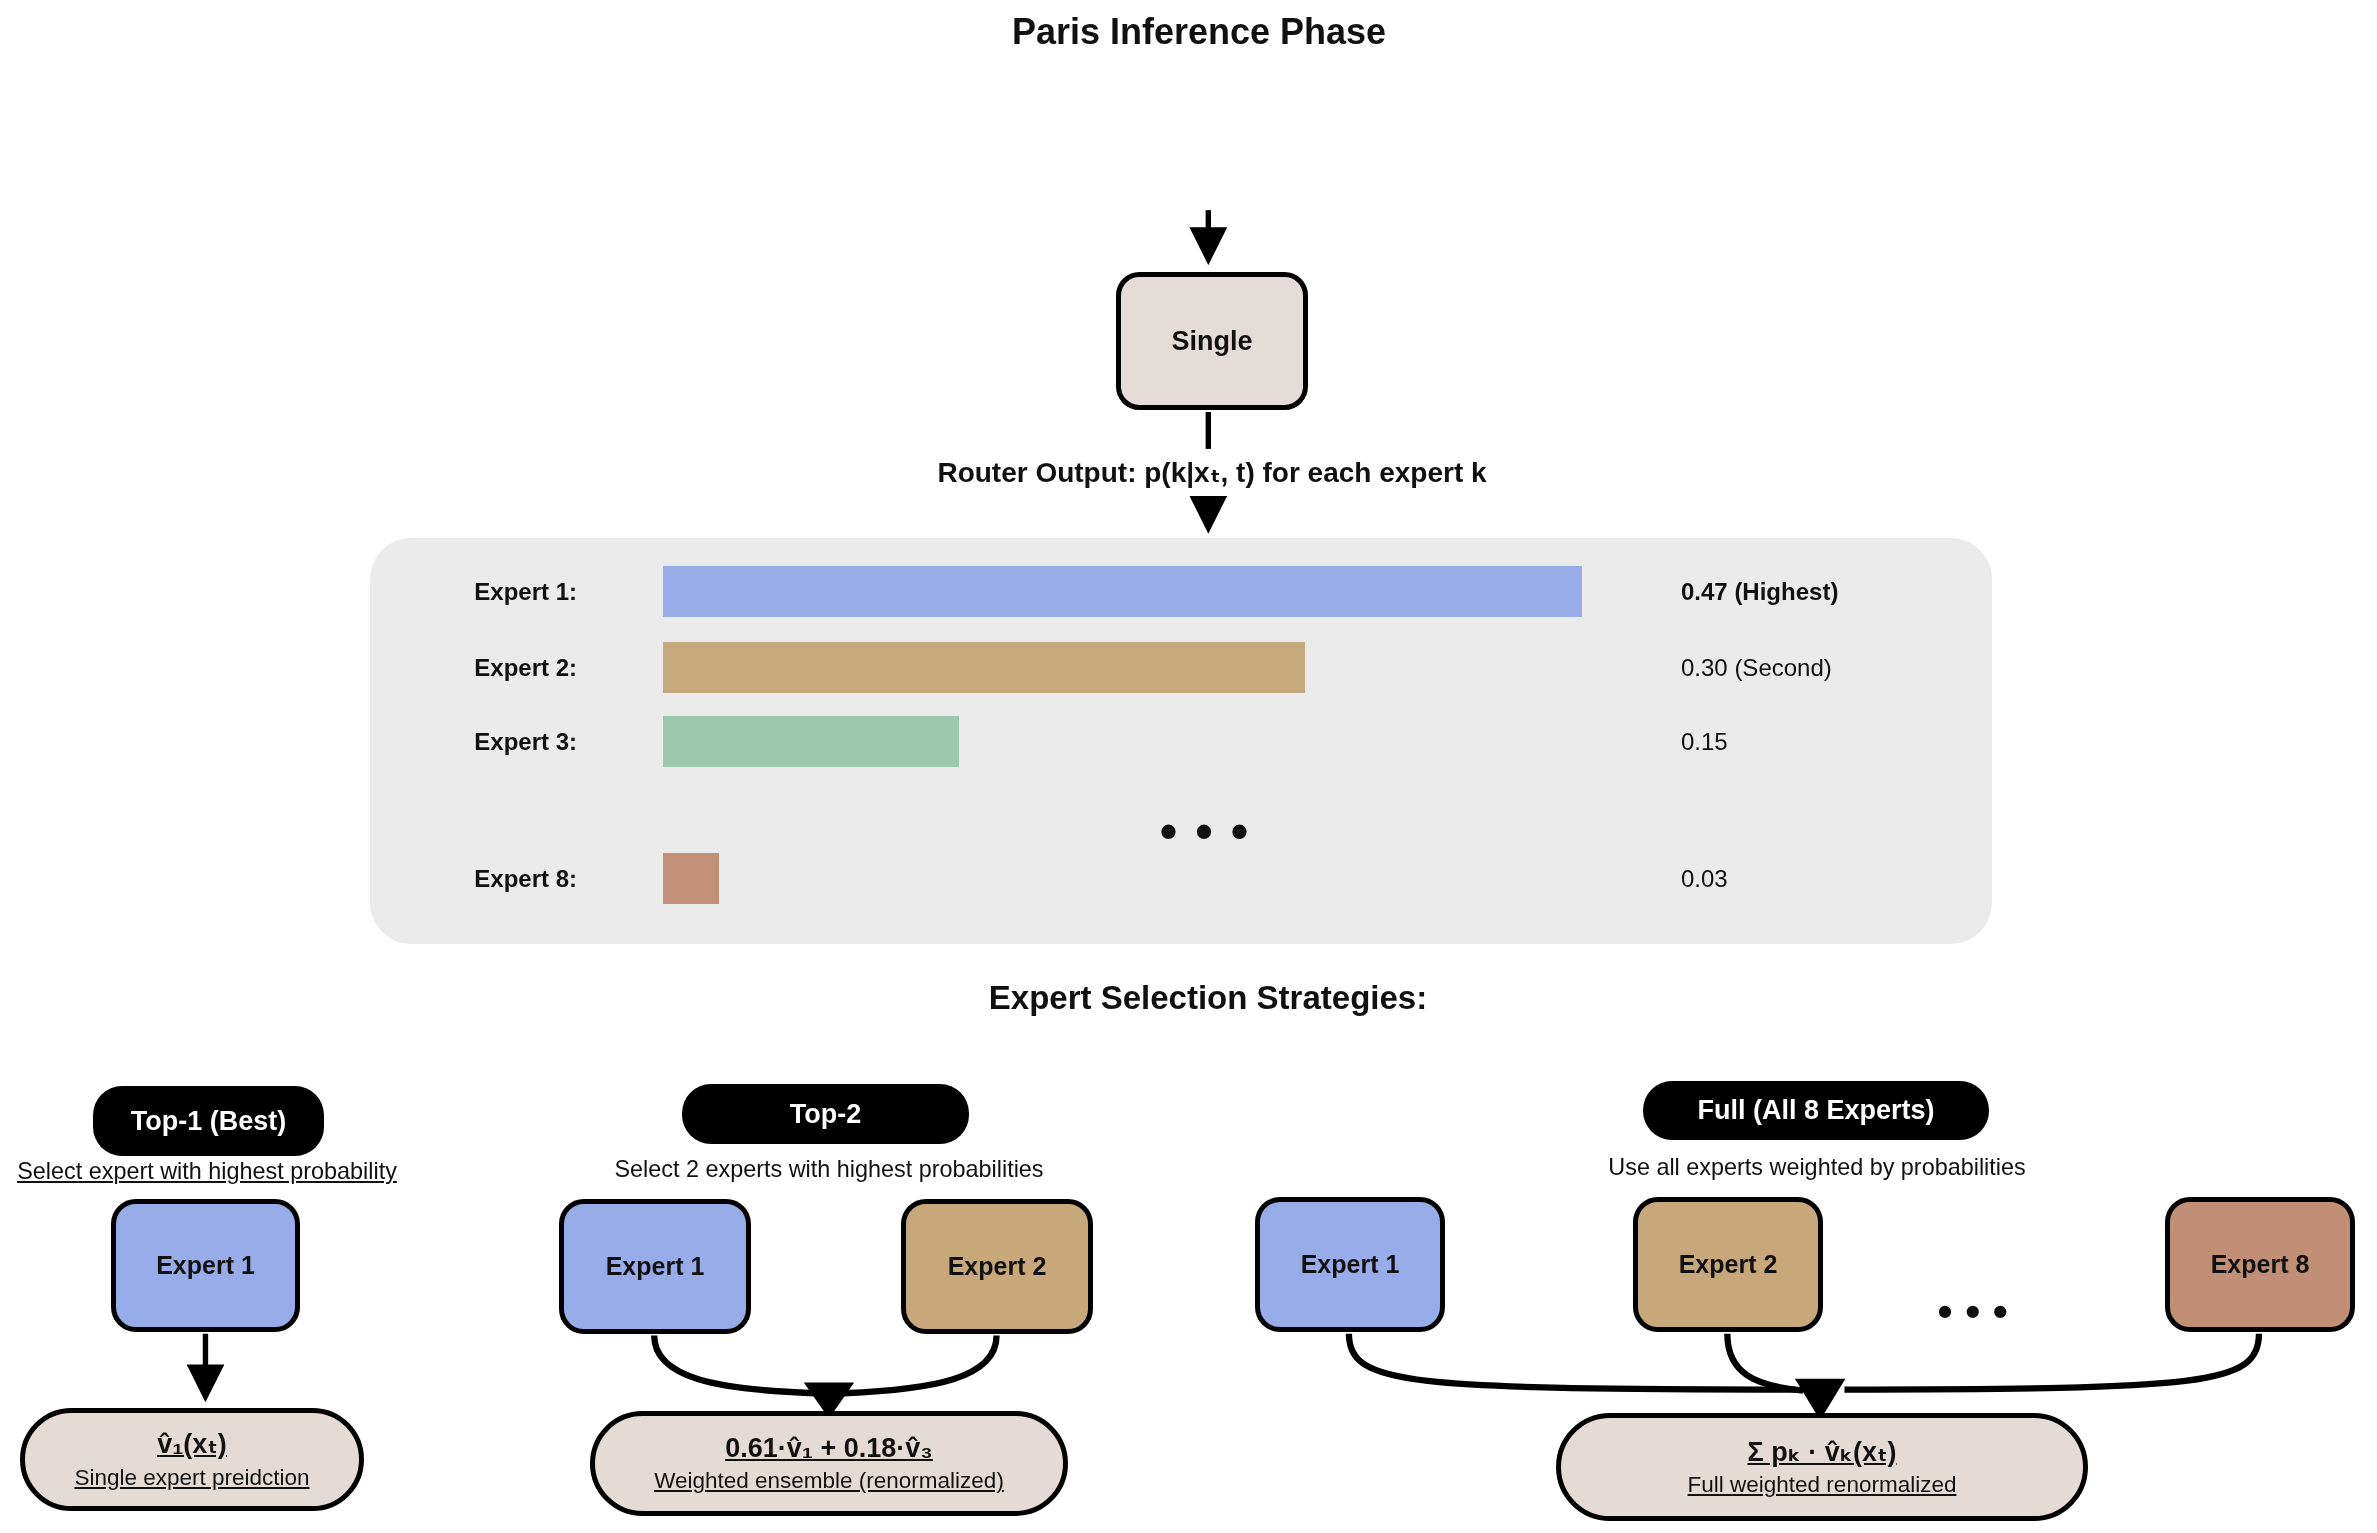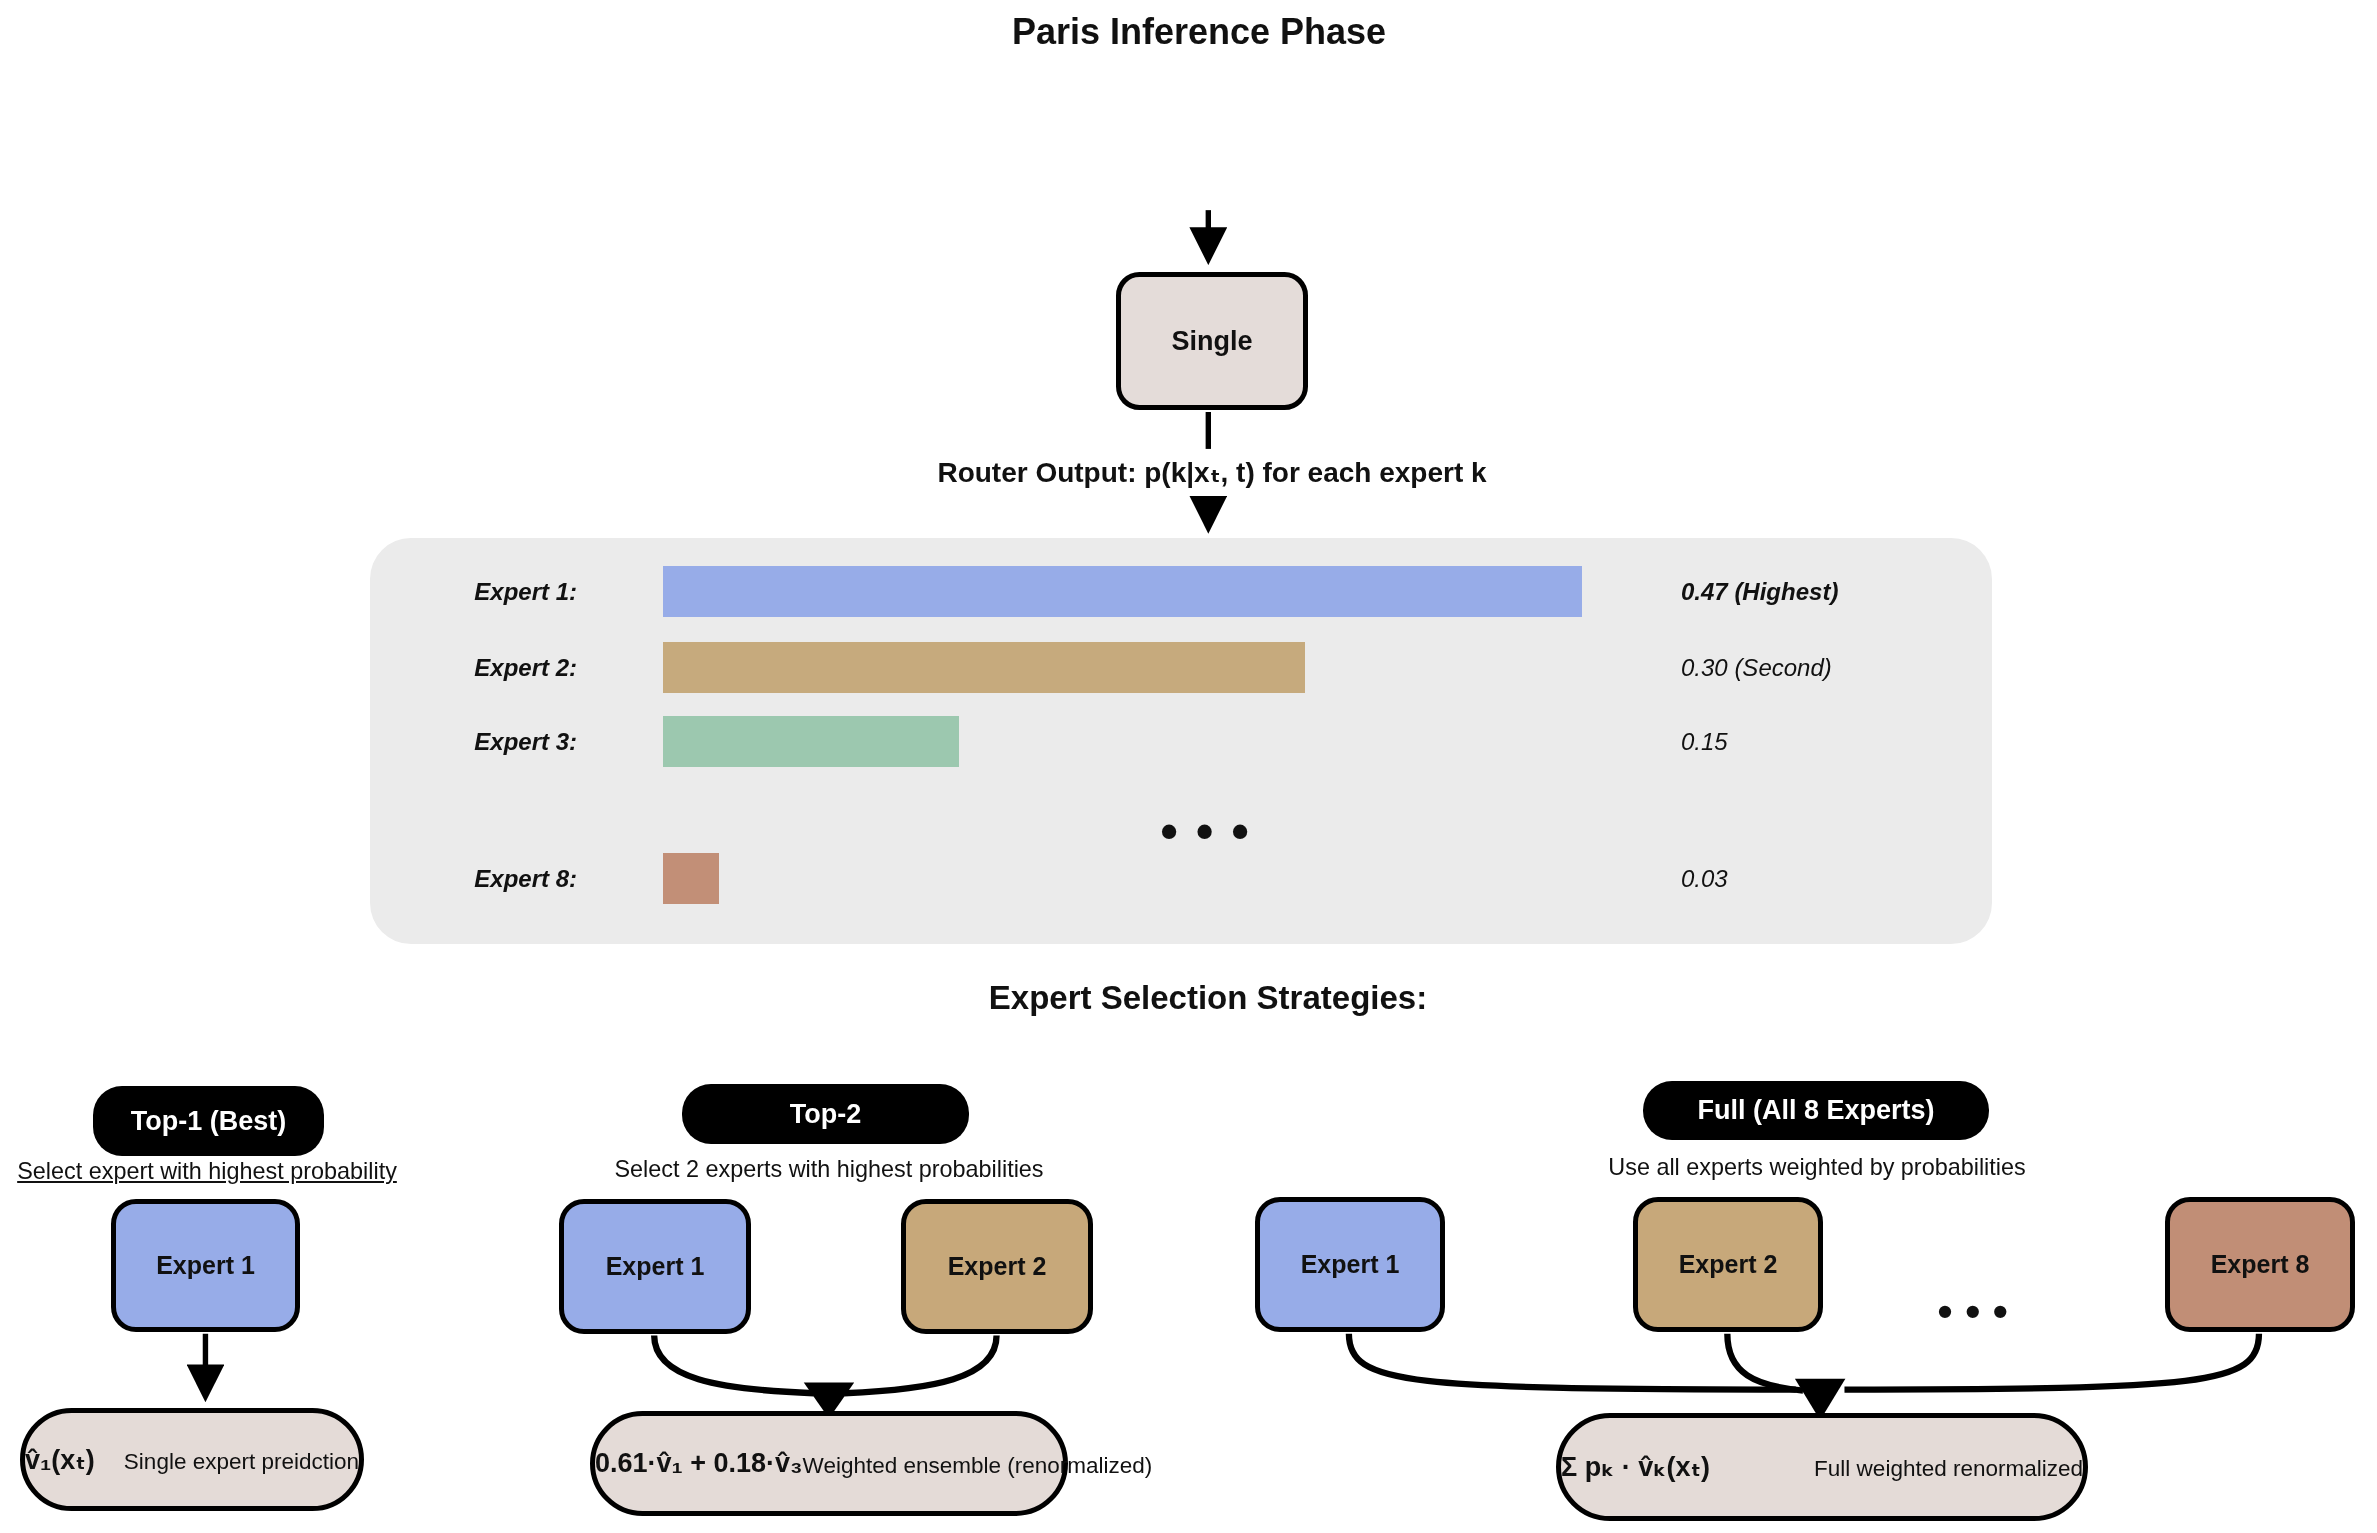--- a/index.html
+++ b/index.html
@@ -24,21 +24,21 @@
   .input-l2{font-size:23.4px;}
 
   .router-node{
     left:1116px;top:272px;width:192px;height:138px;
     background:#E4DCD9;border:5.4px solid #000;border-radius:23.4px;
     display:flex;align-items:center;justify-content:center;
     font-size:27px;font-weight:bold;
   }
   .router-output{left:1212px;top:456px;font-size:28px;font-weight:bold;}
 
-  .panel{left:370px;top:538px;width:1622px;height:406px;background:#EBEBEB;border-radius:41px;font-style:italic;}
+  .panel{left:370px;top:538px;width:1622px;height:406px;background:#EBEBEB;border-radius:41px;}
   .prow-label{position:absolute;left:0;width:207px;height:51px;display:flex;align-items:center;justify-content:flex-end;font-size:24px;font-weight:bold;}
   .prow-bar{position:absolute;left:293px;height:51px;}
   .prow-value{position:absolute;left:1311px;height:51px;display:flex;align-items:center;font-size:24px;}
   .r1{top:28px;} .r2{top:104px;} .r3{top:178px;} .r4{top:315px;}
   .panel-dots{position:absolute;left:843px;top:266px;transform:translateX(-50%);
     font-size:50px;font-weight:bold;letter-spacing:18px;line-height:54px;}
 
   .strategies-heading{left:1208px;top:979px;font-size:33px;font-weight:bold;}
 
   .badge{
@@ -64,22 +64,23 @@
   .e-t2a{left:559px;top:1199px;width:192px;height:135px;}
   .e-t2b{left:901px;top:1199px;width:192px;height:135px;}
   .e-f1{left:1255px;top:1197px;width:190px;height:135px;}
   .e-f2{left:1633px;top:1197px;width:190px;height:135px;}
   .e-f8{left:2165px;top:1197px;width:190px;height:135px;}
 
   .full-dots{left:1979px;top:1284px;font-size:43px;font-weight:bold;letter-spacing:12.6px;line-height:54px;}
 
   .result{
     background:#E4DBD7;border:5.4px solid #000;
-    display:flex;flex-direction:row;align-items:center;justify-content:space-between;
+    display:flex;flex-direction:column;align-items:center;justify-content:center;
     text-align:center;
+    text-decoration:underline;
   }
   .res1{left:20px;top:1408px;width:344px;height:103px;border-radius:54px;}
   .res2{left:590px;top:1411px;width:478px;height:105px;border-radius:54px;}
   .res3{left:1556px;top:1413px;width:532px;height:108px;border-radius:56px;}
   .result-l1{font-size:27px;font-weight:bold;}
   .result-l2{font-size:22.5px;margin-top:4.5px;}
 
   svg.arrows{position:absolute;left:0;top:0;pointer-events:none;}
 </style>
 </head>

